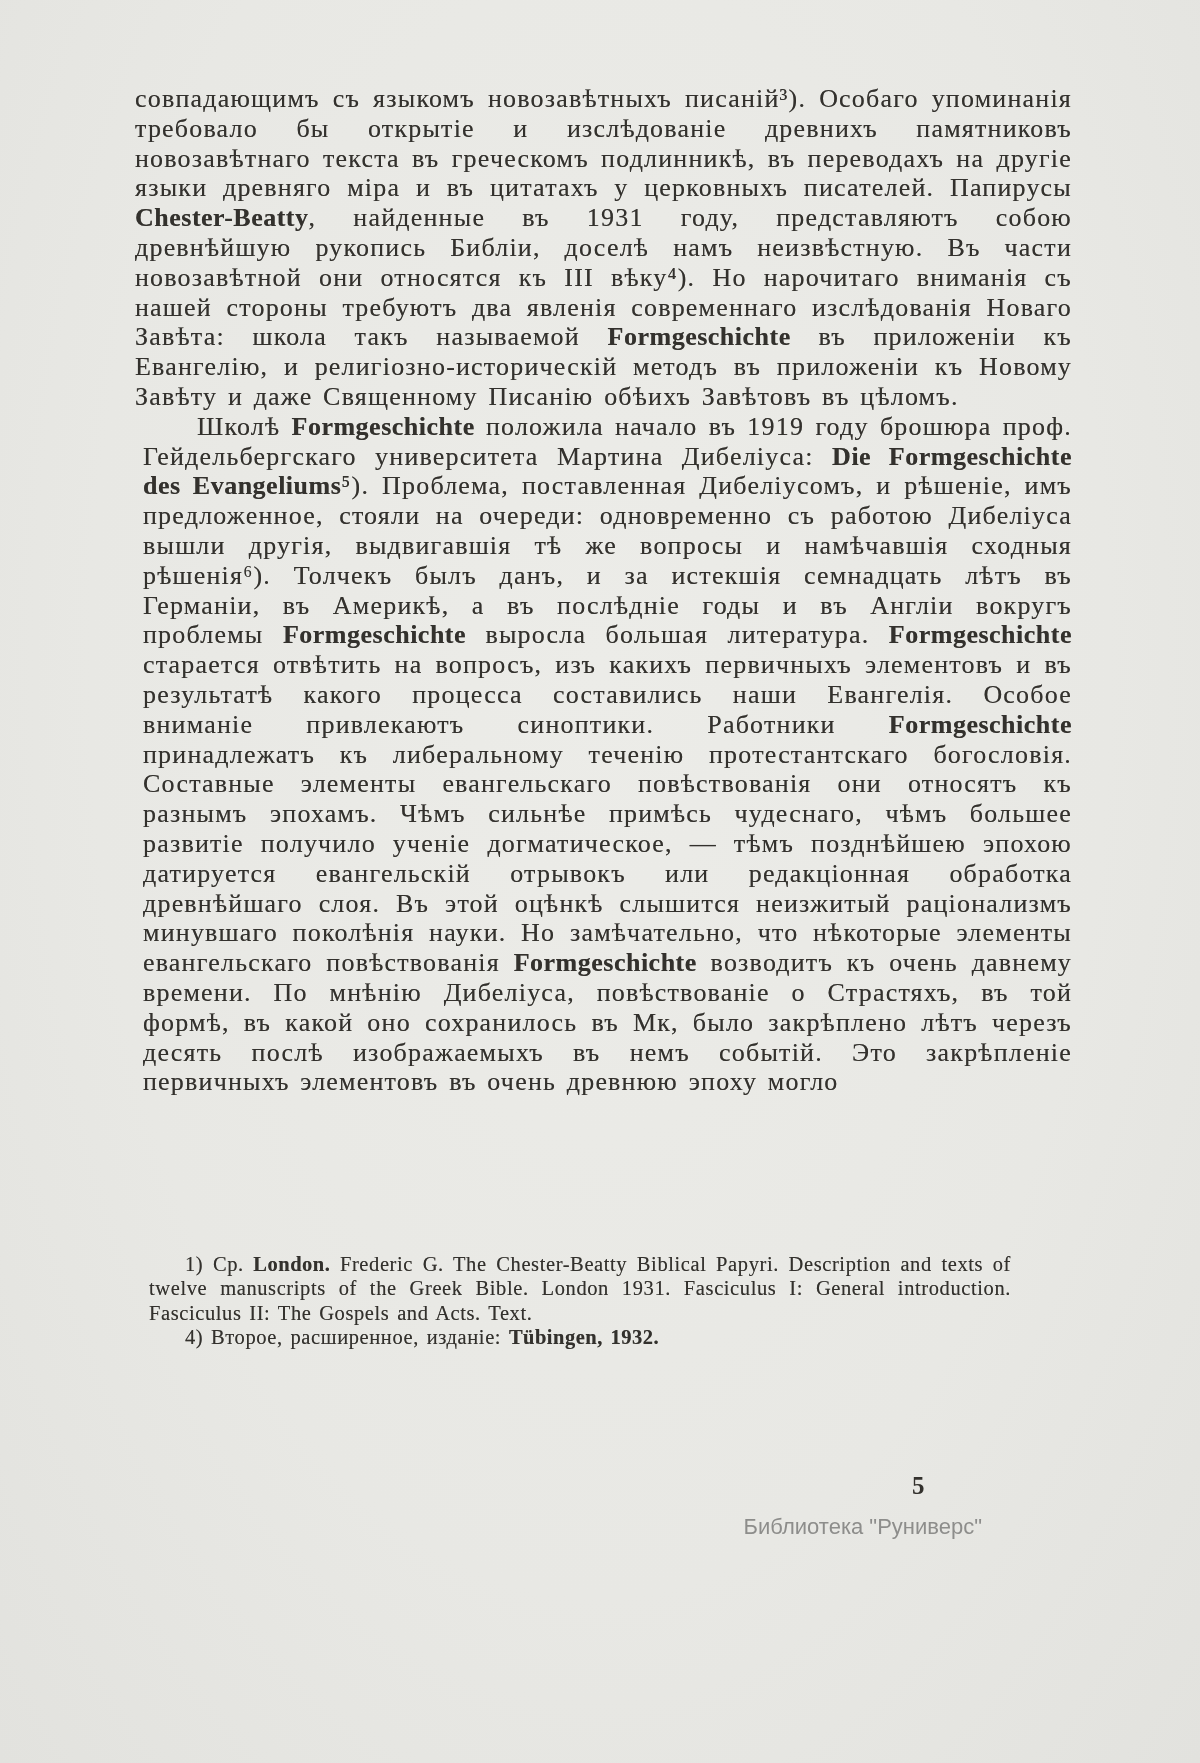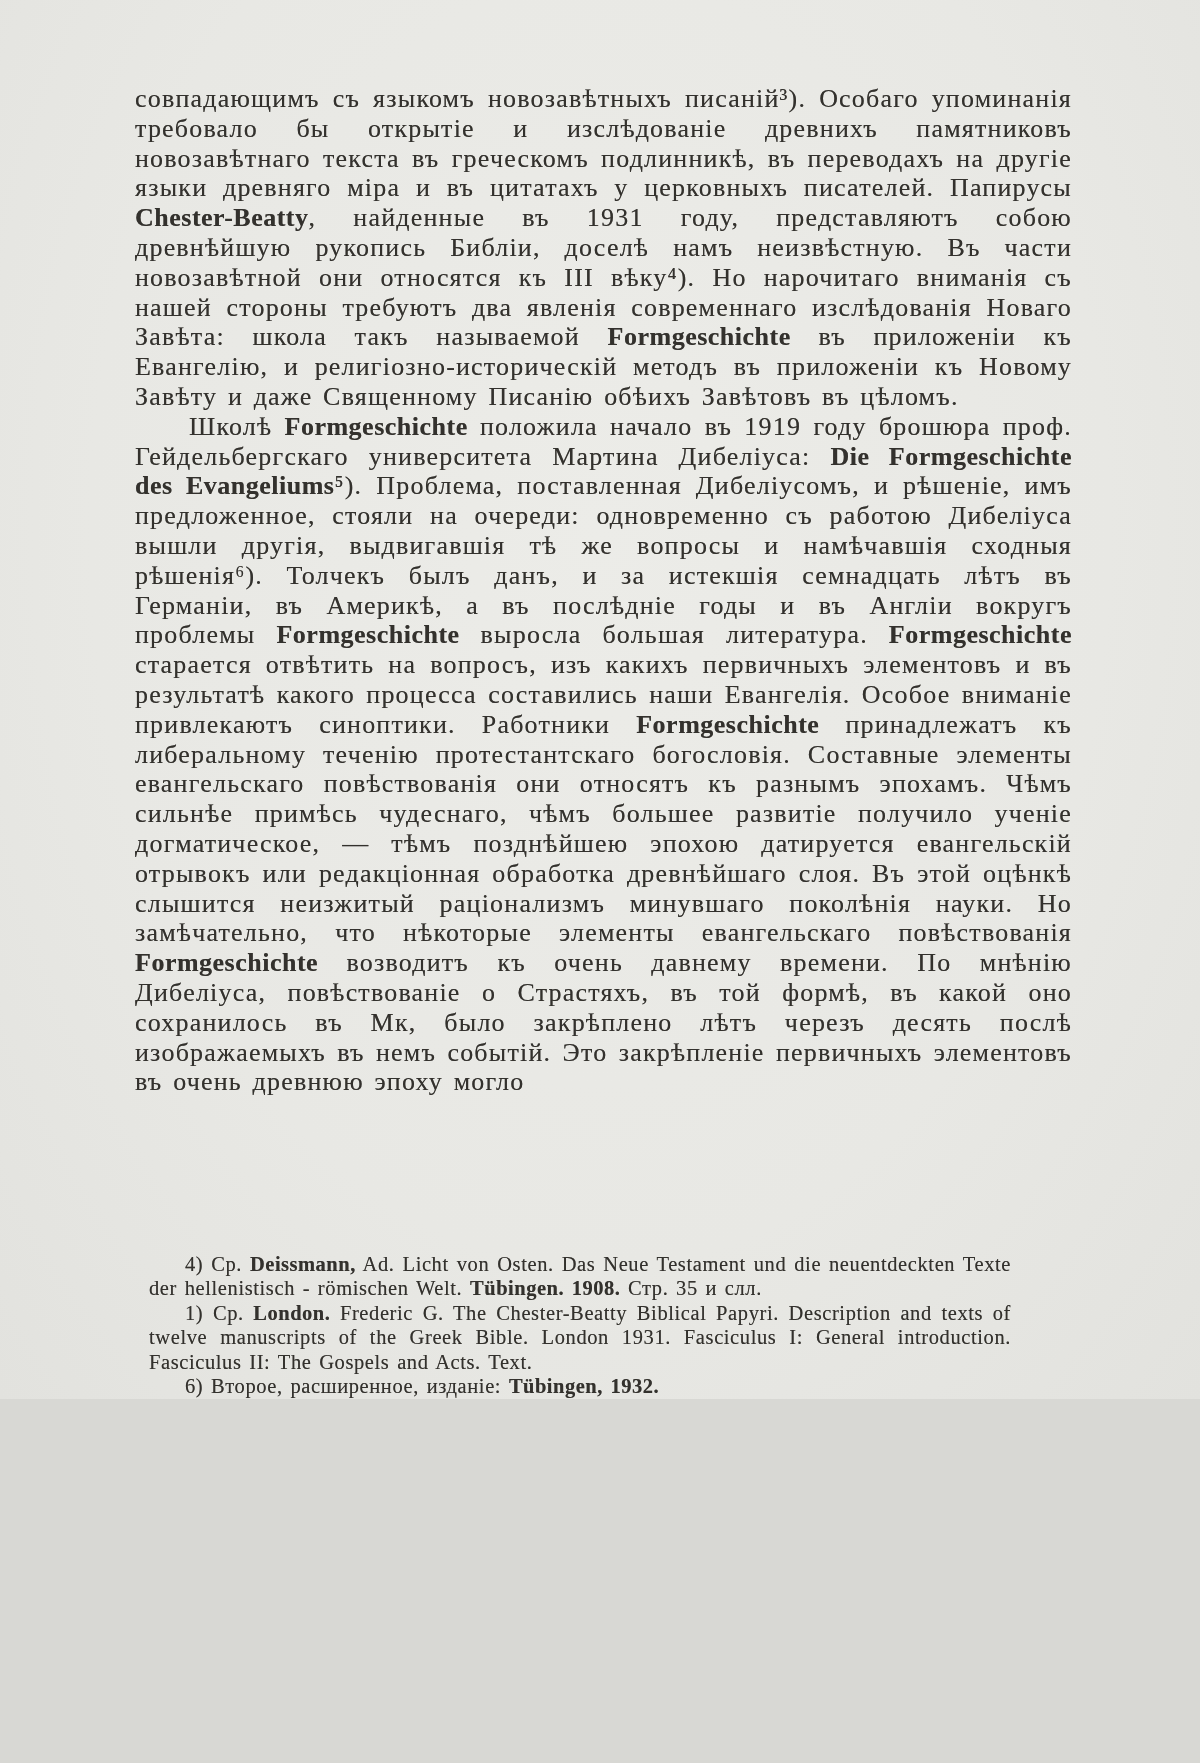--- a/index.html
+++ b/index.html
@@ -3,39 +3,39 @@
 <meta charset="utf-8">
 <style>
   html, body {
     margin: 0;
     padding: 0;
     background: #d8d8d4;
   }
   .page {
     position: relative;
     width: 1200px;
-    height: 1399px;
+    height: 1763px;
     box-sizing: border-box;
     padding: 84px 128px 0 135px;
     background: radial-gradient(ellipse at 50% 38%, #ecece8 0%, #e8e8e4 60%, #e2e2de 100%);
     font-family: "Liberation Serif", "DejaVu Serif", serif;
     color: #33312d;
     overflow: hidden;
   }
   .body-text {
     height: 1168px;
     font-size: 26px;
     line-height: 29.8px;
     text-align: justify;
     letter-spacing: 1.2px;
     word-spacing: 3px;
     text-shadow: 0 0 0.5px rgba(51,49,45,0.55);
   }
   .body-text p { margin: 0; }
-  .body-text p.indent { text-indent: 54px; }
+  .body-text p.indent { text-indent: 54px; margin-left: 8px; }
   .lat { font-weight: bold; letter-spacing: 0.5px; }
   .footnotes {
     margin-left: 14px;
     width: 862px;
     font-size: 20.5px;
     line-height: 24.4px;
     text-align: justify;
     letter-spacing: 0.6px;
     word-spacing: 2px;
     text-shadow: 0 0 0.4px rgba(51,49,45,0.5);
@@ -60,19 +60,18 @@
 </style>
 </head>
 <body>
 
 <div class="page">
   <div class="body-text">
       <p><span>совпадающимъ съ языкомъ новозавѣтныхъ писаній³). Особаго упоминанія требовало бы открытіе и изслѣдованіе древнихъ памятниковъ новозавѣтнаго текста въ греческомъ подлинникѣ, въ переводахъ на другіе языки древняго міра и въ цитатахъ у церковныхъ писателей. Папирусы </span><span class="lat">Chester-Beatty</span><span>, найденные въ 1931 году, представляютъ собою древнѣйшую рукопись Библіи, доселѣ намъ неизвѣстную. Въ части новозавѣтной они относятся къ III вѣку⁴). Но нарочитаго вниманія съ нашей стороны требуютъ два явленія современнаго изслѣдованія Новаго Завѣта: школа такъ называемой </span><span class="lat">Formgeschichte</span><span> въ приложеніи къ Евангелію, и религіозно-историческій методъ въ приложеніи къ Новому Завѣту и даже Священному Писанію обѣихъ Завѣтовъ въ цѣломъ.</span></p>
       <p class="indent"><span>Школѣ </span><span class="lat">Formgeschichte</span><span> положила начало въ 1919 году брошюра проф. Гейдельбергскаго университета Мартина Дибеліуса: </span><span class="lat">Die Formgeschichte des Evangeliums</span><span>⁵). Проблема, поставленная Дибеліусомъ, и рѣшеніе, имъ предложенное, стояли на очереди: одновременно съ работою Дибеліуса вышли другія, выдвигавшія тѣ же вопросы и намѣчавшія сходныя рѣшенія⁶). Толчекъ былъ данъ, и за истекшія семнадцать лѣтъ въ Германіи, въ Америкѣ, а въ послѣдніе годы и въ Англіи вокругъ проблемы </span><span class="lat">Formgeschichte</span><span> выросла большая литература. </span><span class="lat">Formgeschichte</span><span> старается отвѣтить на вопросъ, изъ какихъ первичныхъ элементовъ и въ результатѣ какого процесса составились наши Евангелія. Особое вниманіе привлекаютъ синоптики. Работники </span><span class="lat">Formgeschichte</span><span> принадлежатъ къ либеральному теченію протестантскаго богословія. Составные элементы евангельскаго повѣствованія они относятъ къ разнымъ эпохамъ. Чѣмъ сильнѣе примѣсь чудеснаго, чѣмъ большее развитіе получило ученіе догматическое, — тѣмъ позднѣйшею эпохою датируется евангельскій отрывокъ или редакціонная обработка древнѣйшаго слоя. Въ этой оцѣнкѣ слышится неизжитый раціонализмъ минувшаго поколѣнія науки. Но замѣчательно, что нѣкоторые элементы евангельскаго повѣствованія </span><span class="lat">Formgeschichte</span><span> возводитъ къ очень давнему времени. По мнѣнію Дибеліуса, повѣствованіе о Страстяхъ, въ той формѣ, въ какой оно сохранилось въ Мк, было закрѣплено лѣтъ черезъ десять послѣ изображаемыхъ въ немъ событій. Это закрѣпленіе первичныхъ элементовъ въ очень древнюю эпоху могло</span></p>
     </div>
   <div class="footnotes">
-      <p><span>4) Ср. </span><span class="lat">Deissmann,</span><span> Ad. Licht von Osten. Das Neue Testament und die neuentdeckten Texte der hellenistisch - römischen Welt. </span><span class="lat">Tübingen. 1908.</span><span> Стр. 35 и слл.</span></p>
       <p><span>1) Ср. </span><span class="lat">London.</span><span> Frederic G. The Chester-Beatty Biblical Papyri. Description and texts of twelve manuscripts of the Greek Bible. London 1931. Fasciculus I: General introduction. Fasciculus II: The Gospels and Acts. Text.</span></p>
-      <p><span>6) Второе, расширенное, изданіе: </span><span class="lat">Tübingen, 1932.</span></p>
+      <p><span>4) Второе, расширенное, изданіе: </span><span class="lat">Tübingen, 1932.</span></p>
     </div>
   <div class="page-number">5</div>
   <div class="watermark">Библиотека "Руниверс"</div>
 </div>
 
 </body></html>

